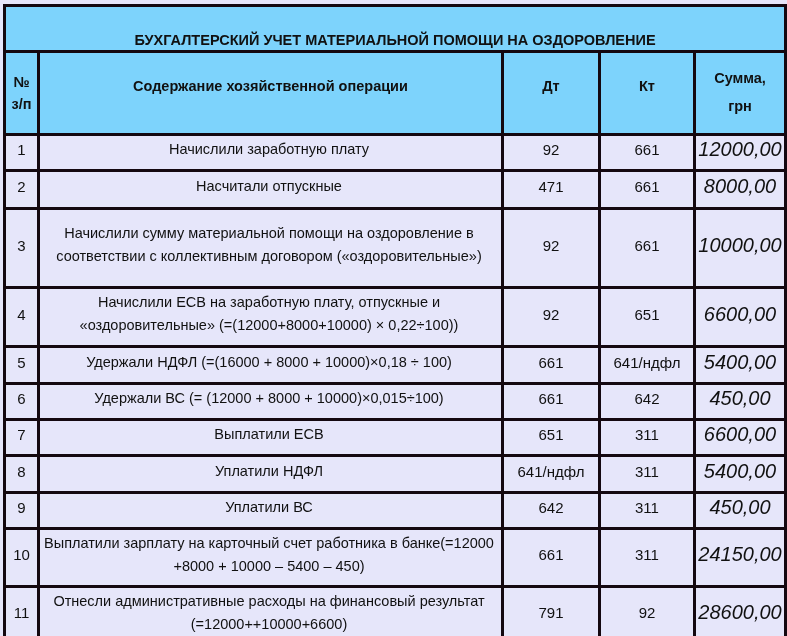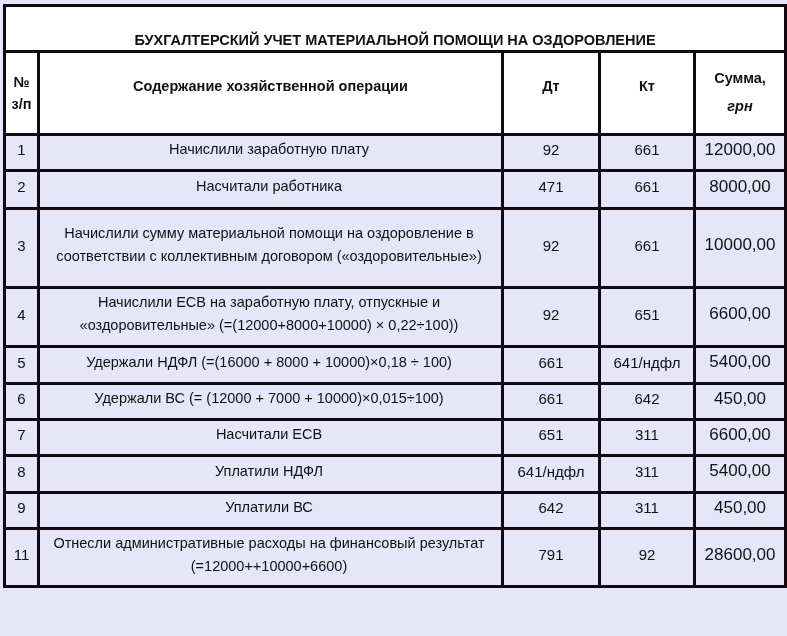--- a/index.html
+++ b/index.html
@@ -23,41 +23,41 @@
     border-collapse: collapse;
     table-layout: fixed;
     font-size: 14.5px;
   }
   table.ledger td, table.ledger th {
     border: 3px solid #140810;
     padding: 0;
     vertical-align: middle;
   }
   .hdr {
-    background: #ffffff;
+    background: #7dd3fc;
     font-weight: bold;
     color: #111;
   }
   .title-cell {
     height: 41px;
     text-align: center;
     vertical-align: bottom !important;
     font-size: 14.5px;
     padding-bottom: 2px !important;
   }
   .colhdr {
     height: 66px;
     text-align: center;
     font-size: 14.5px;
   }
   .colhdr.num { line-height: 1.55; }
   .colhdr.desc { text-align: center; padding-bottom: 14px !important; }
   .colhdr.dt, .colhdr.kt { padding-bottom: 14px !important; }
   .colhdr.sum { line-height: 1.9; }
-  .sum-unit { font-style: italic; }
+  .sum-unit { }
   tbody td {
     background: #e6e6fa;
   }
   td.n {
     text-align: center;
     font-size: 15px;
     padding-bottom: 6px !important;
   }
   td.d {
     text-align: center;
@@ -67,22 +67,23 @@
     padding-bottom: 6px !important;
     font-size: 14.5px;
   }
   td.c {
     text-align: center;
     font-size: 15px;
     padding-bottom: 6px !important;
   }
   td.s {
     text-align: center;
-    font-size: 17px;
+    font-size: 20px;
     padding-bottom: 6px !important;
+    font-style: italic;
   }
 </style>
 </head>
 <body>
 
 <table class="ledger">
   <colgroup>
     <col style="width:34px">
     <col style="width:464px">
     <col style="width:97px">
@@ -110,21 +111,21 @@
   <tbody>
     <tr style="height:36px">
       <td class="n">1</td>
       <td class="d">Начислили заработную плату</td>
       <td class="c">92</td>
       <td class="c">661</td>
       <td class="s">12000,00</td>
     </tr>
     <tr style="height:38px">
       <td class="n">2</td>
-      <td class="d">Насчитали работника</td>
+      <td class="d">Насчитали отпускные</td>
       <td class="c">471</td>
       <td class="c">661</td>
       <td class="s">8000,00</td>
     </tr>
     <tr style="height:79px">
       <td class="n">3</td>
       <td class="d">Начислили сумму материальной помощи на оздоровление в соответствии с коллективным договором («оздоровительные»)</td>
       <td class="c">92</td>
       <td class="c">661</td>
       <td class="s">10000,00</td>
@@ -138,47 +139,54 @@
     </tr>
     <tr style="height:37px">
       <td class="n">5</td>
       <td class="d">Удержали НДФЛ (=(16000 + 8000 + 10000)×0,18 ÷ 100)</td>
       <td class="c">661</td>
       <td class="c">641/ндфл</td>
       <td class="s">5400,00</td>
     </tr>
     <tr style="height:36px">
       <td class="n">6</td>
-      <td class="d">Удержали ВС (= (12000 + 7000 + 10000)×0,015÷100)</td>
+      <td class="d">Удержали ВС (= (12000 + 8000 + 10000)×0,015÷100)</td>
       <td class="c">661</td>
       <td class="c">642</td>
       <td class="s">450,00</td>
     </tr>
     <tr style="height:36px">
       <td class="n">7</td>
-      <td class="d">Насчитали ЕСВ</td>
+      <td class="d">Выплатили ЕСВ</td>
       <td class="c">651</td>
       <td class="c">311</td>
       <td class="s">6600,00</td>
     </tr>
     <tr style="height:37px">
       <td class="n">8</td>
       <td class="d">Уплатили НДФЛ</td>
       <td class="c">641/ндфл</td>
       <td class="c">311</td>
       <td class="s">5400,00</td>
     </tr>
     <tr style="height:36px">
       <td class="n">9</td>
       <td class="d">Уплатили ВС</td>
       <td class="c">642</td>
       <td class="c">311</td>
       <td class="s">450,00</td>
     </tr>
     <tr style="height:58px">
+      <td class="n">10</td>
+      <td class="d">Выплатили зарплату на карточный счет работника в банке(=12000 +8000 + 10000 – 5400 – 450)</td>
+      <td class="c">661</td>
+      <td class="c">311</td>
+      <td class="s">24150,00</td>
+    </tr>
+    <tr style="height:58px">
       <td class="n">11</td>
       <td class="d">Отнесли административные расходы на финансовый результат (=12000++10000+6600)</td>
       <td class="c">791</td>
       <td class="c">92</td>
       <td class="s">28600,00</td>
     </tr>
   </tbody>
 </table>
 
 </body></html>

